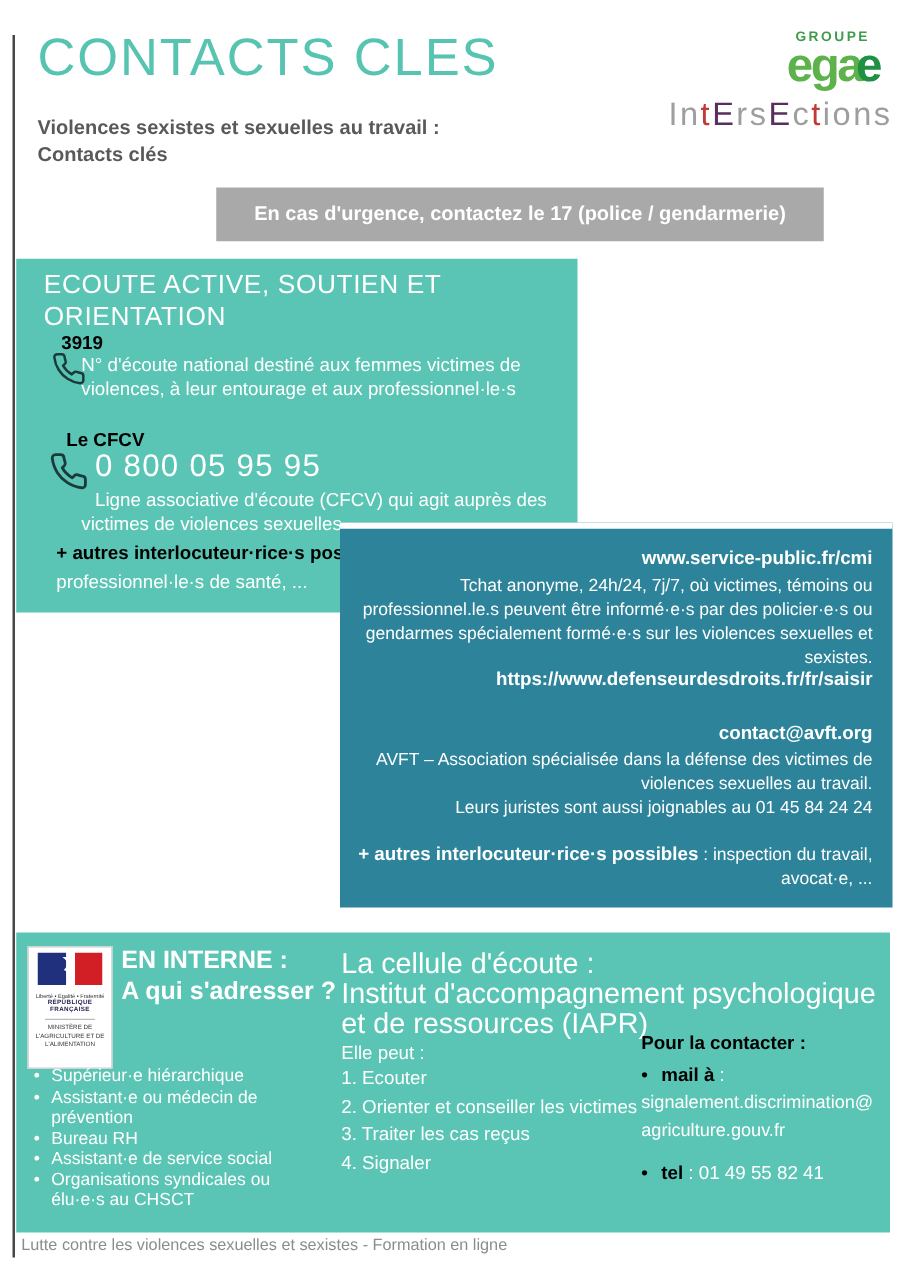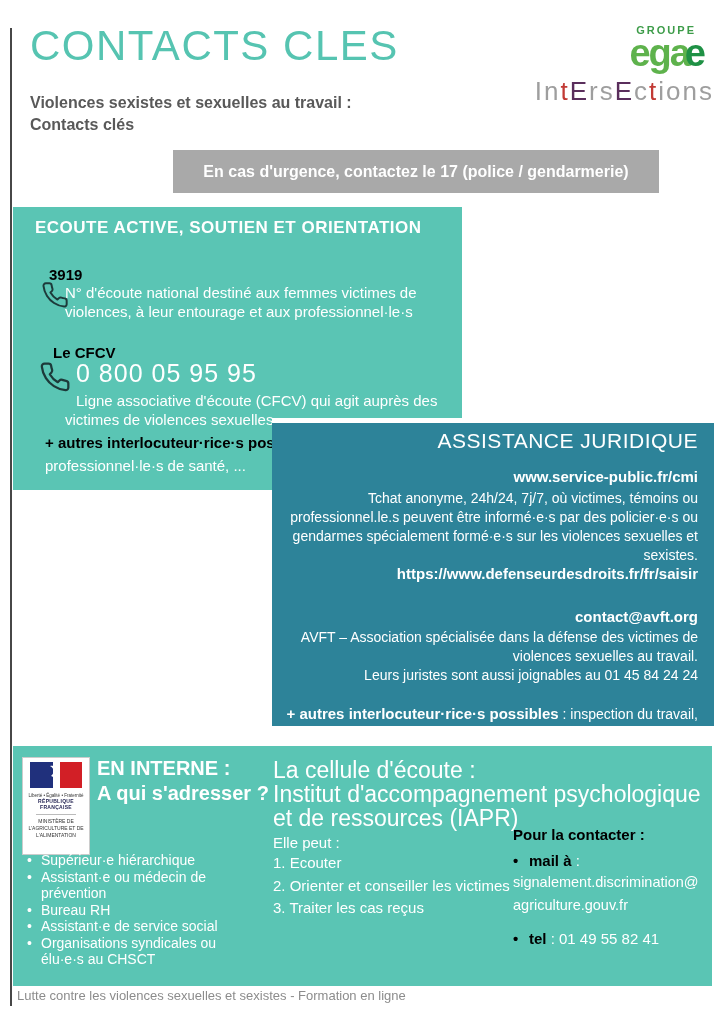--- a/index.html
+++ b/index.html
@@ -29,21 +29,21 @@
     text-align:center; line-height:43px;margin-left:41px;
   }
 
   
   .panel-ecoute {
     position:absolute; left:13px; top:207px; width:449px; height:283px;
     background:#5ac5b4; color:#ffffff; z-index:1;
   }
   .panel-ecoute h2 {
     position:absolute; left:22px; top:8px; width:400px;
-    font-size:17px; font-weight:700; letter-spacing:0.5px; line-height:26px; color:#fff;
+    font-size:21px; font-weight:400; letter-spacing:0.5px; line-height:26px; color:#fff;
   }
   .dark-label { color:#000000; font-weight:bold; }
   .e-3919 { position:absolute; left:36px; top:59px; font-size:15px; }
   .e-icon1 { position:absolute; left:28px; top:74px; }
   .e-desc1 { position:absolute; left:52px; top:76px; width:385px; font-size:15px; line-height:19px; }
   .e-cfcv { position:absolute; left:40px; top:137px; font-size:15px; }
   .e-icon2 { position:absolute; left:26px; top:154px; }
   .e-number { position:absolute; left:63px; top:152px; font-size:25px; letter-spacing:1px; }
   .e-desc2 { position:absolute; left:52px; top:184px; width:390px; font-size:15px; line-height:19px; text-indent:11px; }
   .e-others-b { position:absolute; left:32px; top:227px; font-size:15px; }
@@ -138,21 +138,20 @@
         </svg>
     </div>
     <div class="e-number">0 800 05 95 95</div>
     <div class="e-desc2">Ligne associative d'écoute (CFCV) qui agit auprès des victimes de violences sexuelles</div>
 
     <div class="e-others-b"><span class="dark-label">+ autres interlocuteur·rice·s possibles</span><span class="colon-white"> :</span></div>
     <div class="e-others-r">professionnel·le·s de santé, ...</div>
   </div>
 
   <div class="panel-juridique">
-    <h2>ASSISTANCE JURIDIQUE</h2>
     <a class="j-link j-link1" href="#">www.service-public.fr/cmi</a>
     <div class="j-para1">Tchat anonyme, 24h/24, 7j/7, où victimes, témoins ou professionnel.le.s peuvent être informé·e·s par des policier·e·s ou gendarmes spécialement formé·e·s sur les violences sexuelles et sexistes.</div>
     <a class="j-link j-link2" href="#">https://www.defenseurdesdroits.fr/fr/saisir</a>
     <a class="j-link j-link3" href="#">contact@avft.org</a>
     <div class="j-para2">
       <div>AVFT – Association spécialisée dans la défense des victimes de violences sexuelles au travail.</div>
       <div>Leurs juristes sont aussi joignables au 01 45 84 24 24</div>
     </div>
     <div class="j-others"><b>+ autres interlocuteur·rice·s possibles</b><span> : inspection du travail, avocat·e, ...</span></div>
   </div>
@@ -186,20 +185,21 @@
 
     <div class="cellule-title">
       <div>La cellule d'écoute :</div>
       <div>Institut d'accompagnement psychologique et de ressources (IAPR)</div>
     </div>
     <div class="cellule-intro">Elle peut :</div>
     <div class="cellule-actions">
       <div>1. Ecouter</div>
       <div>2. Orienter et conseiller les victimes</div>
       <div>3. Traiter les cas reçus</div>
+      <div>4. Signaler</div>
     </div>
 
     <div class="contact-heading dark-label">Pour la contacter :</div>
     <div class="contact-mail-row"><span class="dark-label mini-bullet">•</span><span class="dark-label">mail à</span><span class="colon-white"> :</span></div>
     <div class="contact-mail-v1">signalement.discrimination@</div>
     <div class="contact-mail-v2">agriculture.gouv.fr</div>
     <div class="contact-tel-row"><span class="dark-label mini-bullet">•</span><span class="dark-label">tel</span><span class="colon-white"> : 01 49 55 82 41</span></div>
   </div>
 
   <div class="footer-note">Lutte contre les violences sexuelles et sexistes - Formation en ligne</div>

